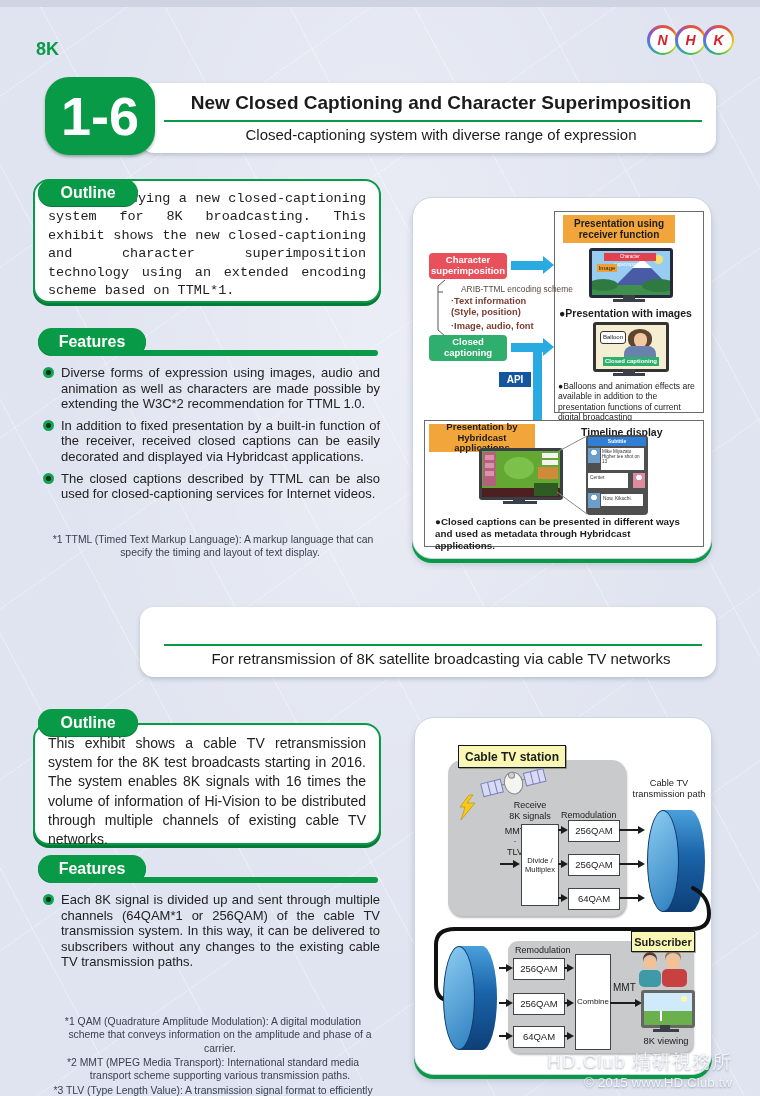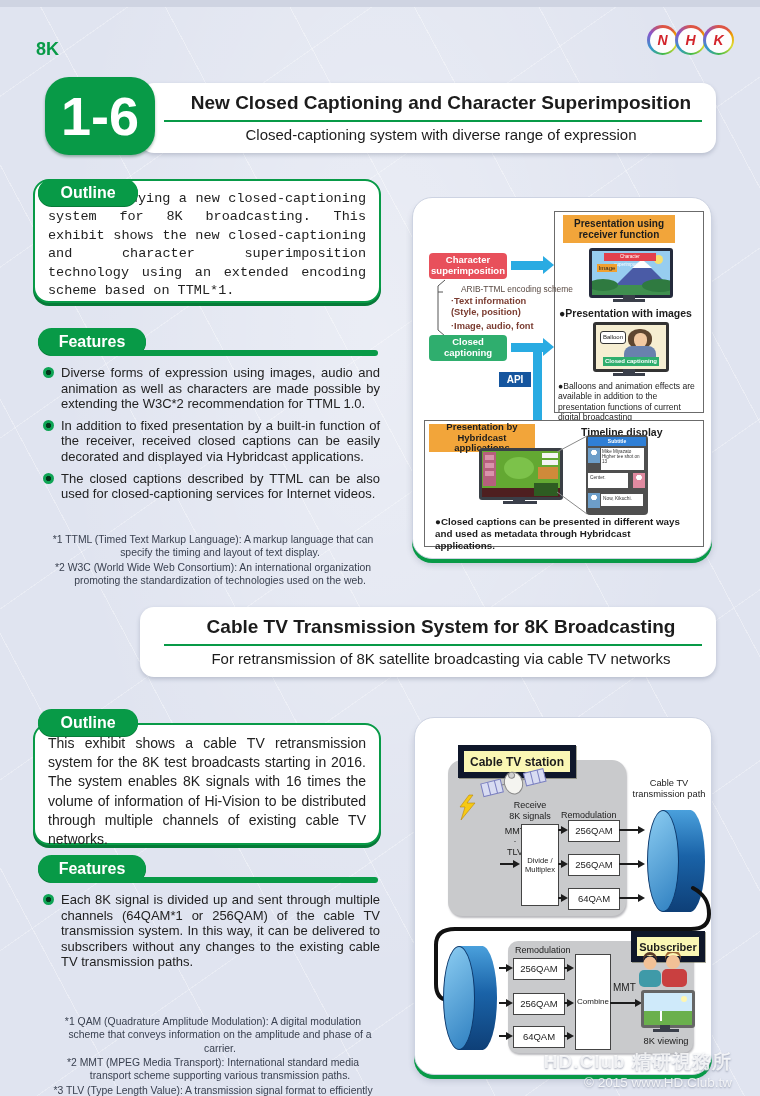--- a/index.html
+++ b/index.html
@@ -44,21 +44,21 @@
        background:radial-gradient(circle,#04351c 0 2.6px,#0fa455 2.9px 100%);}
   .fnotes{position:absolute;font-size:10.4px;line-height:1.28;color:#3a4150;}
   .fnotes p{margin:0 0 1px 0;padding-left:14px;text-indent:-14px;text-align:center;}
 
   
   .dpanel{position:absolute;background:#fff;border:1px solid #cdd3e2;border-radius:20px;
        box-shadow:0 4px 0 #089a47, 0 6px 6px rgba(60,70,100,.2);}
   .inpanel{position:absolute;background:#fff;border:1px solid #6b6b6b;}
   .olabel{position:absolute;background:#f2a53a;color:#1c1c1c;font-weight:bold;text-align:center;
        display:flex;align-items:center;justify-content:center;line-height:1.15;}
-  .ylabel{position:absolute;background:#faf7b4;border:6px solid #0f172a;color:#1c1c1c;font-weight:bold;
+  .ylabel{position:absolute;background:#faf7b4;border:1px solid #0f172a;color:#1c1c1c;font-weight:bold;
        text-align:right;box-shadow:1px 1px 0 rgba(90,90,60,.5);display:flex;align-items:center;justify-content:center;}
   .rbox{position:absolute;background:#e8505b;color:#fff;font-weight:bold;font-size:9.5px;line-height:1.15;
        border-radius:4px;display:flex;align-items:center;justify-content:center;text-align:center;}
   .gbox{position:absolute;background:#2fae6e;color:#fff;font-weight:bold;font-size:9.5px;line-height:1.15;
        border-radius:4px;display:flex;align-items:center;justify-content:center;text-align:center;}
   .apibox{position:absolute;background:#15559e;color:#fff;font-weight:bold;font-size:10px;
        display:flex;align-items:center;justify-content:center;}
   .carrow-h{position:absolute;height:9px;background:#29abe2;}
   .carrow-h::after{content:"";position:absolute;right:-11px;top:-5px;border-left:11px solid #29abe2;
        border-top:9.5px solid transparent;border-bottom:9.5px solid transparent;}
@@ -81,21 +81,21 @@
   .cyl{position:absolute;}
   .cyl .crect{position:absolute;left:16px;right:14px;top:0;height:100%;
        background:linear-gradient(180deg,#4aa0dc,#1a63a8 45%,#0e3f77);}
   .cyl .cright{position:absolute;right:0;width:30px;top:0;height:100%;border-radius:50%;
        background:linear-gradient(180deg,#4aa0dc,#1a63a8 45%,#0e3f77);}
   .cyl .cleft{position:absolute;left:0;width:32px;top:0;height:100%;border-radius:50%;
        background:linear-gradient(135deg,#8ccdf2,#2e7fc0);border:1px solid #0d3a6e;box-sizing:border-box;}
 
   .wmark{position:absolute;right:28px;top:1042px;text-align:right;color:rgba(255,255,255,.8);
        text-shadow:0 1px 2px rgba(100,110,135,.6);}
-  .wmark .w1{font-size:19px;letter-spacing:1px;font-weight:bold;}
+  .wmark .w1{font-size:19px;letter-spacing:1px;}
   .wmark .w2{font-size:13.5px;}
 </style>
 </head>
 <body>
 
 <div class="page">
 
   <div class="tag8k">8K</div>
 
   <div class="nhk">
@@ -133,21 +133,20 @@
         <span class="bdot"></span>
         <span class="fx">In addition to fixed presentation by a built-in function of the receiver, received closed captions can be easily decorated and displayed via Hybridcast applications.</span>
       </li>
     <li>
         <span class="bdot"></span>
         <span class="fx">The closed captions described by TTML can be also used for closed-captioning services for Internet videos.</span>
       </li>
   </ul>
   <div class="fnotes" style="left:47px;top:526px;width:332px;">
     <p>*1 TTML (Timed Text Markup Language): A markup language that can specify the timing and layout of text display.</p>
-    <p>*2 W3C (World Wide Web Consortium): An international organization promoting the standardization of technologies used on the web.</p>
   </div>
 
   <div class="dpanel" style="left:412px;top:190px;width:298px;height:360px;">
 
     <div class="inpanel" style="left:141px;top:13px;width:148px;height:200px;"></div>
     <div class="olabel" style="left:150px;top:17px;width:112px;height:28px;font-size:10px;">Presentation using receiver function</div>
 
     <div class="tvf" style="left:176px;top:50px;width:78px;height:44px;background:#97cdf0;">
       <div class="abs" style="right:7px;top:4px;width:9px;height:9px;border-radius:50%;background:#f7e06e;"></div>
       <div class="abs" style="left:24px;top:8px;width:0;height:0;border-left:26px solid transparent;border-right:26px solid transparent;border-bottom:26px solid #4a5ba6;"></div>
@@ -227,21 +226,20 @@
       <div style="position:relative;height:17px;margin-top:3px;">
         <div class="abs" style="left:0;top:0;width:12px;height:15px;background:radial-gradient(circle at 50% 30%,#fff 0 2.6px,transparent 3px),#6d9ec9;"></div>
         <div class="abs" style="left:13px;top:1px;width:42px;height:12px;background:#fff;font-size:4.8px;padding:2px;box-sizing:border-box;color:#333;">Now, Kikuchi.</div>
       </div>
     </div>
 
     <div class="smalltxt" style="left:22px;top:318px;width:258px;font-size:9.8px;font-weight:bold;color:#1c1c1c;">●Closed captions can be presented in different ways and used as metadata through Hybridcast applications.</div>
   </div>
 
   <div class="hdr-bar" style="top:600px;">
-    <div class="hdr-title">Cable TV Transmission System for 8K Broadcasting</div>
     <div class="hdr-line"></div>
     <div class="hdr-sub">For retransmission of 8K satellite broadcasting via cable TV networks</div>
   </div>
 
   <div class="obox" style="left:33px;top:716px;width:318px;height:100px;font-size:14px;">
     <span>This exhibit shows a cable TV retransmission system for the 8K test broadcasts starting in 2016. The system enables 8K signals with 16 times the volume of information of Hi-Vision to be distributed through multiple channels of existing cable TV networks.</span>
   </div>
   <div class="pill" style="left:38px;top:702px;width:100px;">Outline</div>
 
   <div class="pill" style="left:38px;top:848px;width:108px;">Features</div>

